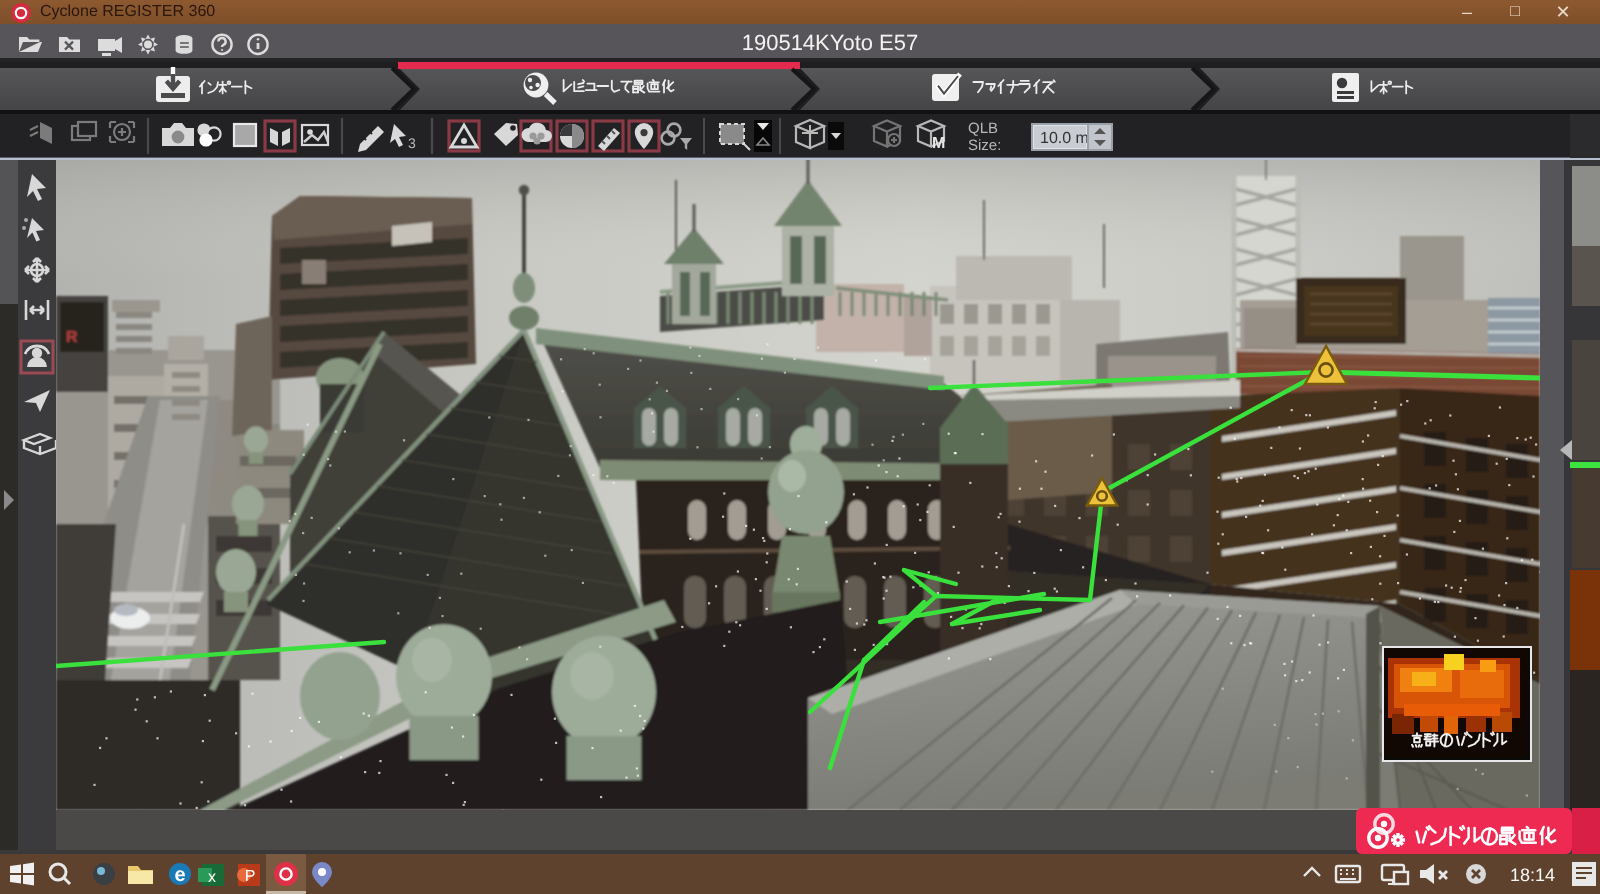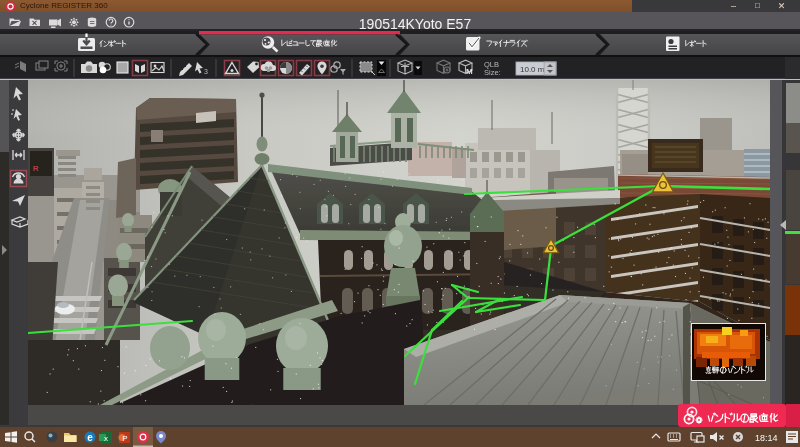--- a/index.html
+++ b/index.html
@@ -1,18 +1,18 @@
 <!DOCTYPE html>
 <html><head><meta charset="utf-8"><style>
 *{margin:0;padding:0;box-sizing:border-box}
 body{width:800px;height:447px;overflow:hidden;position:relative;font-family:"Liberation Sans",sans-serif;background:#39383a}
 .abs{position:absolute}
 </style></head><body>
 
-<div class="abs" style="left:0;top:0;width:632px;height:12px;background:linear-gradient(#8d5930,#7e4f29)">
+<div class="abs" style="left:0;top:0;width:800px;height:12px;background:linear-gradient(#8d5930,#7e4f29)">
 <svg class="abs" style="left:5px;top:1px" width="11" height="11">
       <circle cx="5.5" cy="5.5" r="5" fill="#d42b3e"></circle>
       <circle cx="5.5" cy="5.5" r="2.6" fill="none" stroke="#fff" stroke-width="1.1"></circle>
     </svg>
 <div class="abs" style="left:20px;top:0px;font-size:8px;line-height:12px;color:#2a160c">Cyclone REGISTER 360</div>
 <div class="abs" style="left:728px;top:1px;width:11px;color:#ead9c8;font-size:9px;text-align:center">–</div>
 <div class="abs" style="left:752px;top:1px;width:11px;color:#ead9c8;font-size:8px;text-align:center">□</div>
 <div class="abs" style="left:776px;top:1px;width:11px;color:#ead9c8;font-size:9px;text-align:center">✕</div>
 </div>
 <div class="abs" style="left:0;top:12px;width:800px;height:19px;background:#575559;border-bottom:2px solid #232225">
@@ -34,21 +34,21 @@
 </g>
 <g stroke="#dcdcdc" stroke-width="1.2" fill="none">
 <circle cx="103" cy="7.2" r="4.8"></circle>
         <path d="M101.2 5.8 a1.8 1.8 0 1 1 2.4 1.7 q-0.6 0.25 -0.6 1"></path>
         <circle cx="103" cy="10" r="0.5" fill="#dcdcdc" stroke="none"></circle>
 <circle cx="121" cy="7.2" r="4.8"></circle>
         <path d="M121 6.5 v3" stroke-width="1.4"></path>
         <circle cx="121" cy="4.6" r="0.6" fill="#dcdcdc" stroke="none"></circle>
 </g>
     </svg>
-<div class="abs" style="left:330px;top:4px;width:170px;text-align:center;font-size:14px;color:#f2f2f2">190514KYoto E57</div>
+<div class="abs" style="left:330px;top:4px;width:170px;text-align:center;font-size:11px;color:#f2f2f2">190514KYoto E57</div>
 </div>
 <svg class="abs" style="left:0;top:31px" width="800" height="26" viewBox="0 0 800 26">
 <rect width="800" height="26" fill="#1e1d1f"></rect>
 <defs>
       <linearGradient id="tg" x1="0" y1="0" x2="0" y2="1">
         <stop offset="0" stop-color="#565558"></stop>
         <stop offset="1" stop-color="#454447"></stop>
       </linearGradient>
     </defs>
 <polygon points="0,3 196,3 207,13.5 196,24 0,24" fill="url(#tg)"></polygon>

